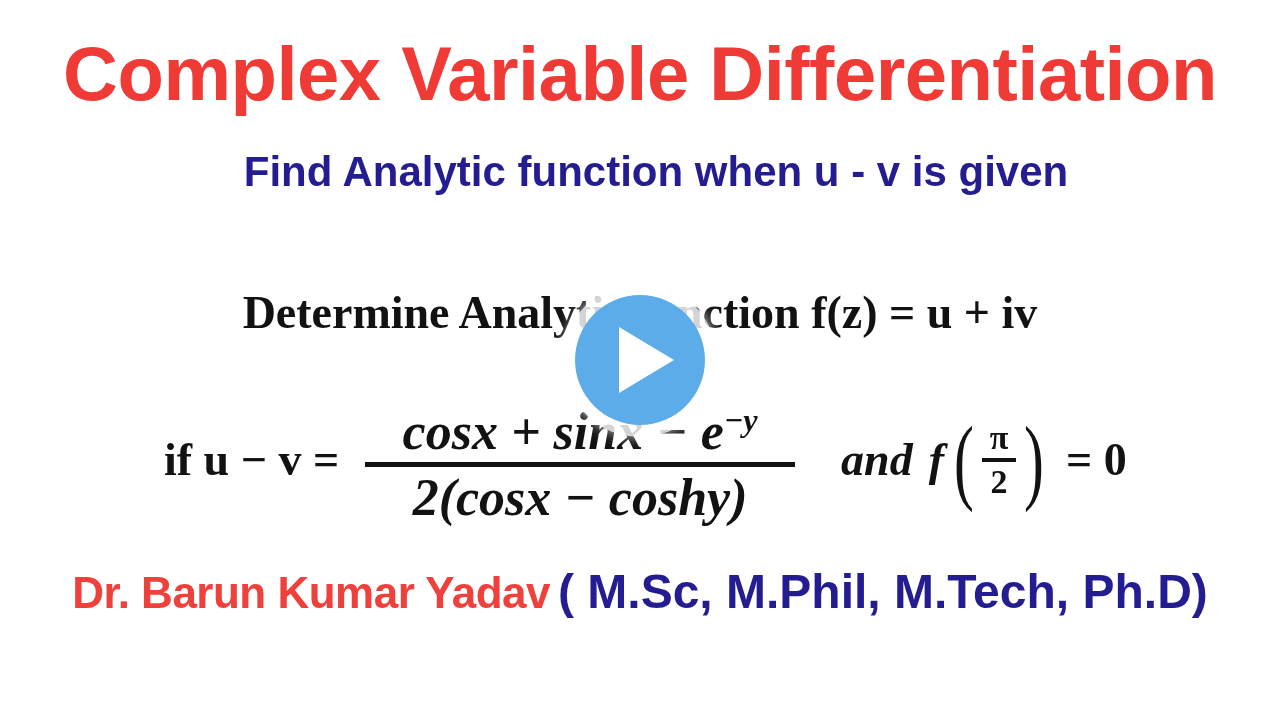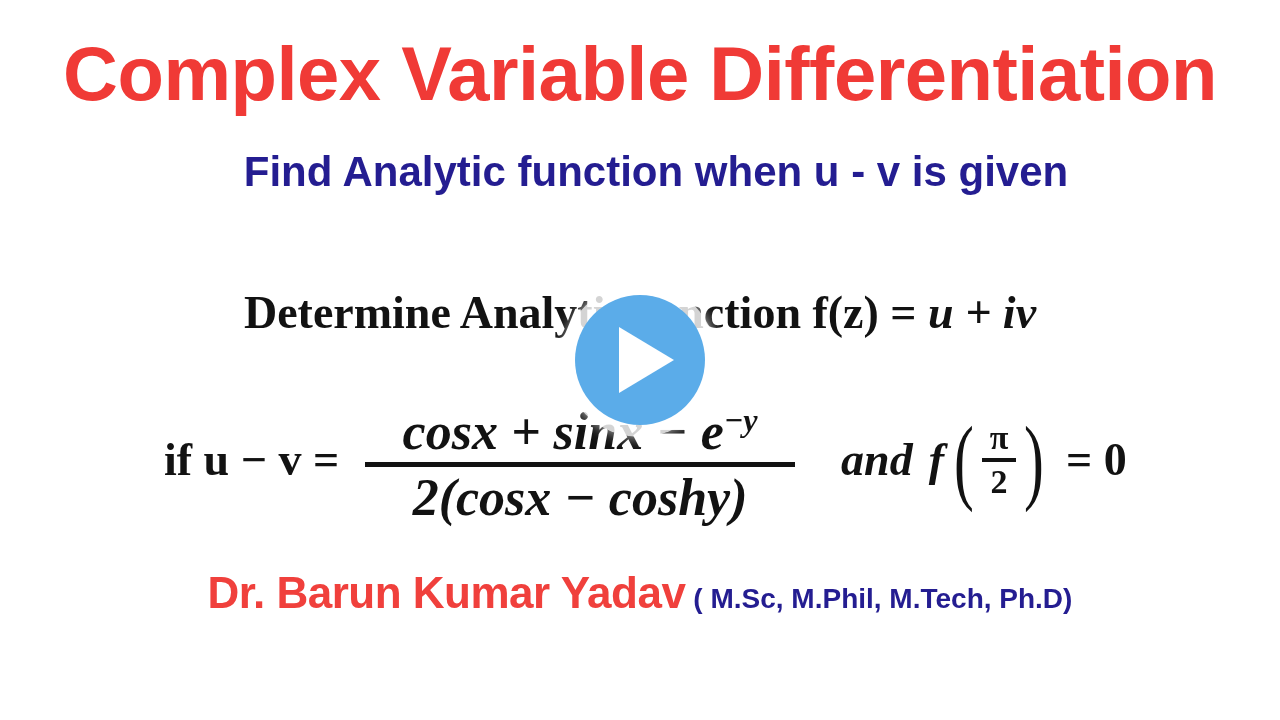--- a/index.html
+++ b/index.html
@@ -65,21 +65,20 @@
     top: 0;
     left: 0;
     width: 1280px;
     text-align: center;
     font-size: 46px;
     line-height: 62px;
     font-weight: bold;
     white-space: nowrap;
   }
   .math-line-1 .it {
-    font-style: italic;
   }
 
   .math-line-2 {
     position: absolute;
     top: 112px;
     left: 128px;
     display: flex;
     align-items: center;
     white-space: nowrap;
   }
@@ -201,21 +200,21 @@
   .author-name {
     font-family: "Liberation Sans", sans-serif;
     font-weight: bold;
     font-size: 44px;
     color: #f0403c;
     letter-spacing: -0.5px;
   }
   .author-creds {
     font-family: "Liberation Sans", sans-serif;
     font-weight: bold;
-    font-size: 28px;
+    font-size: 48px;
     color: #241d91;
     padding-left: 8px;
   }
 </style>
 </head>
 <body>
 
 <div id="thumbnail">
 
   <div class="title">Complex Variable Differentiation</div>

